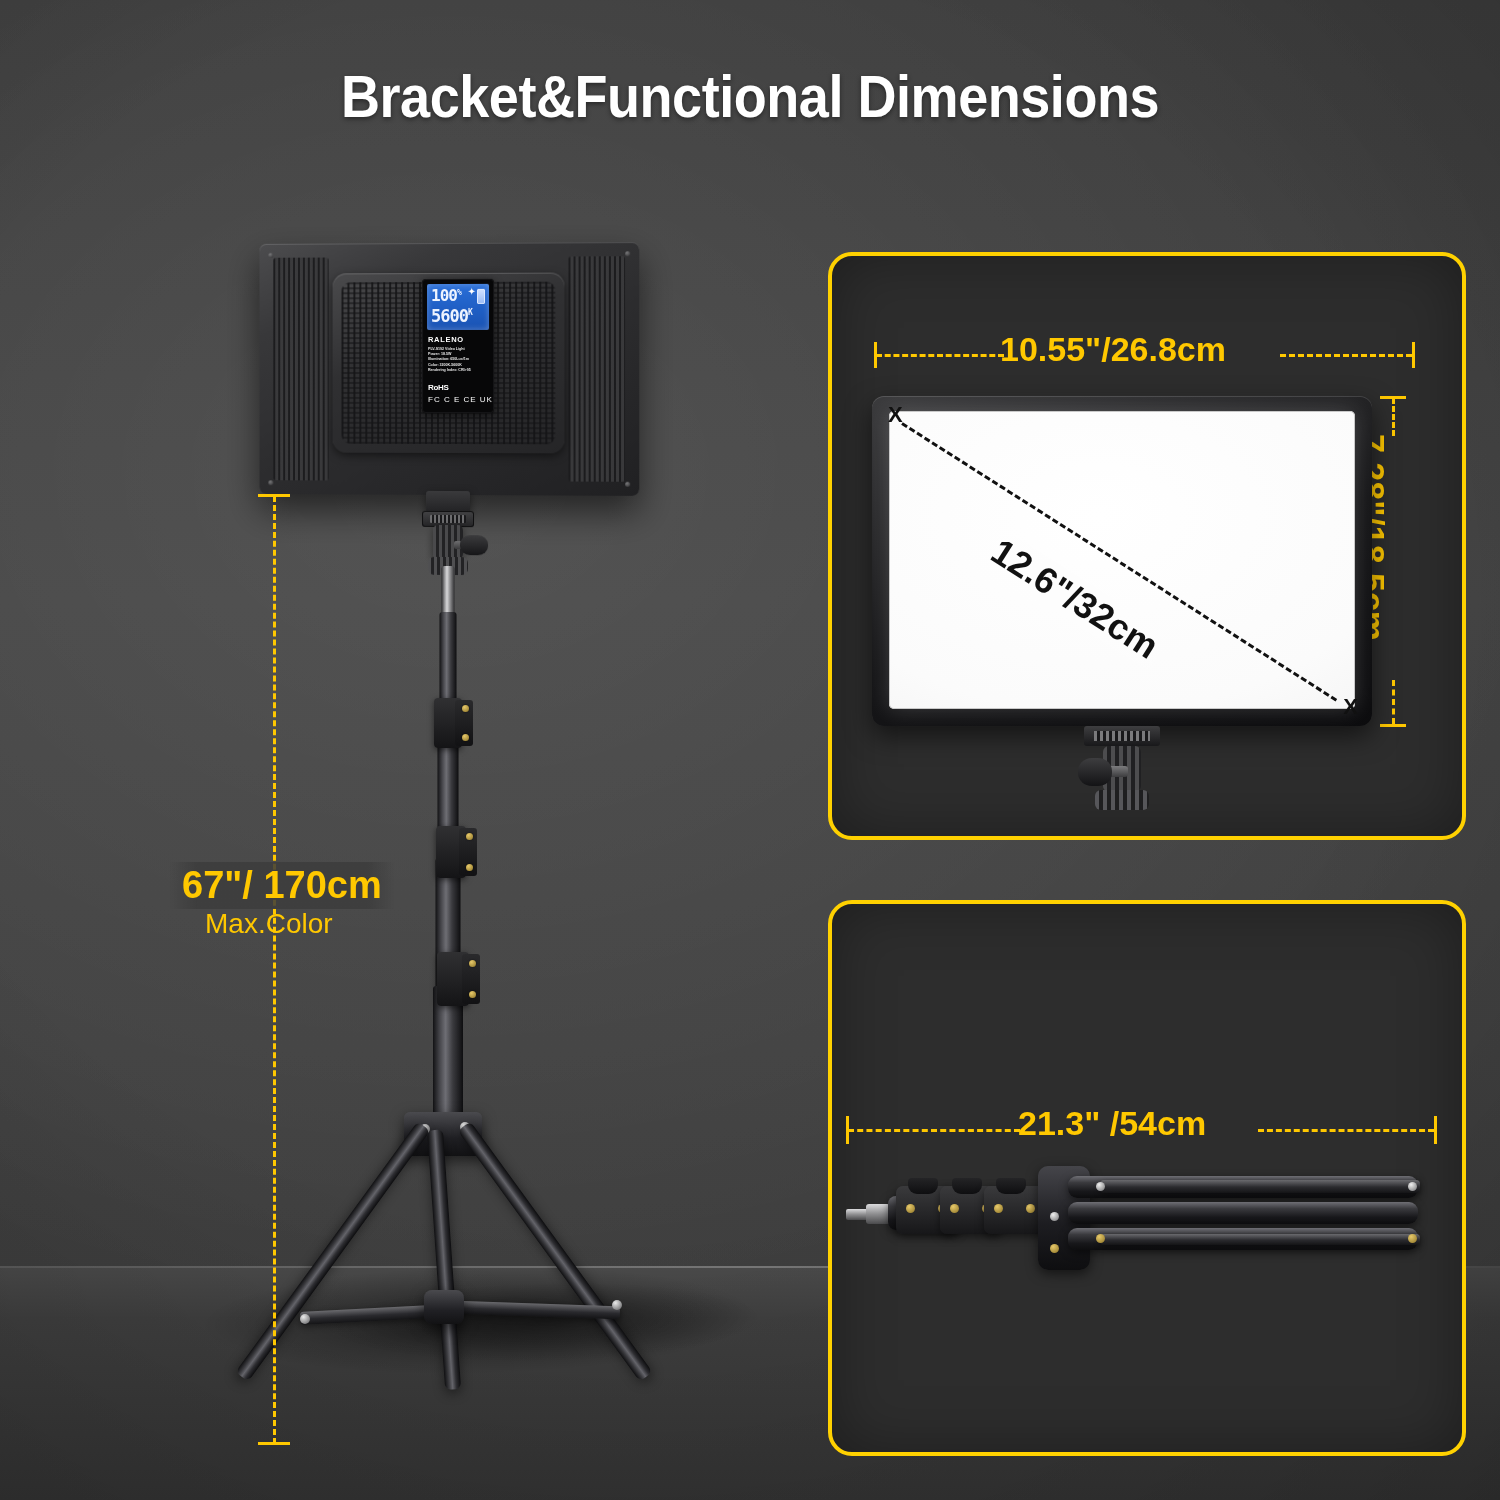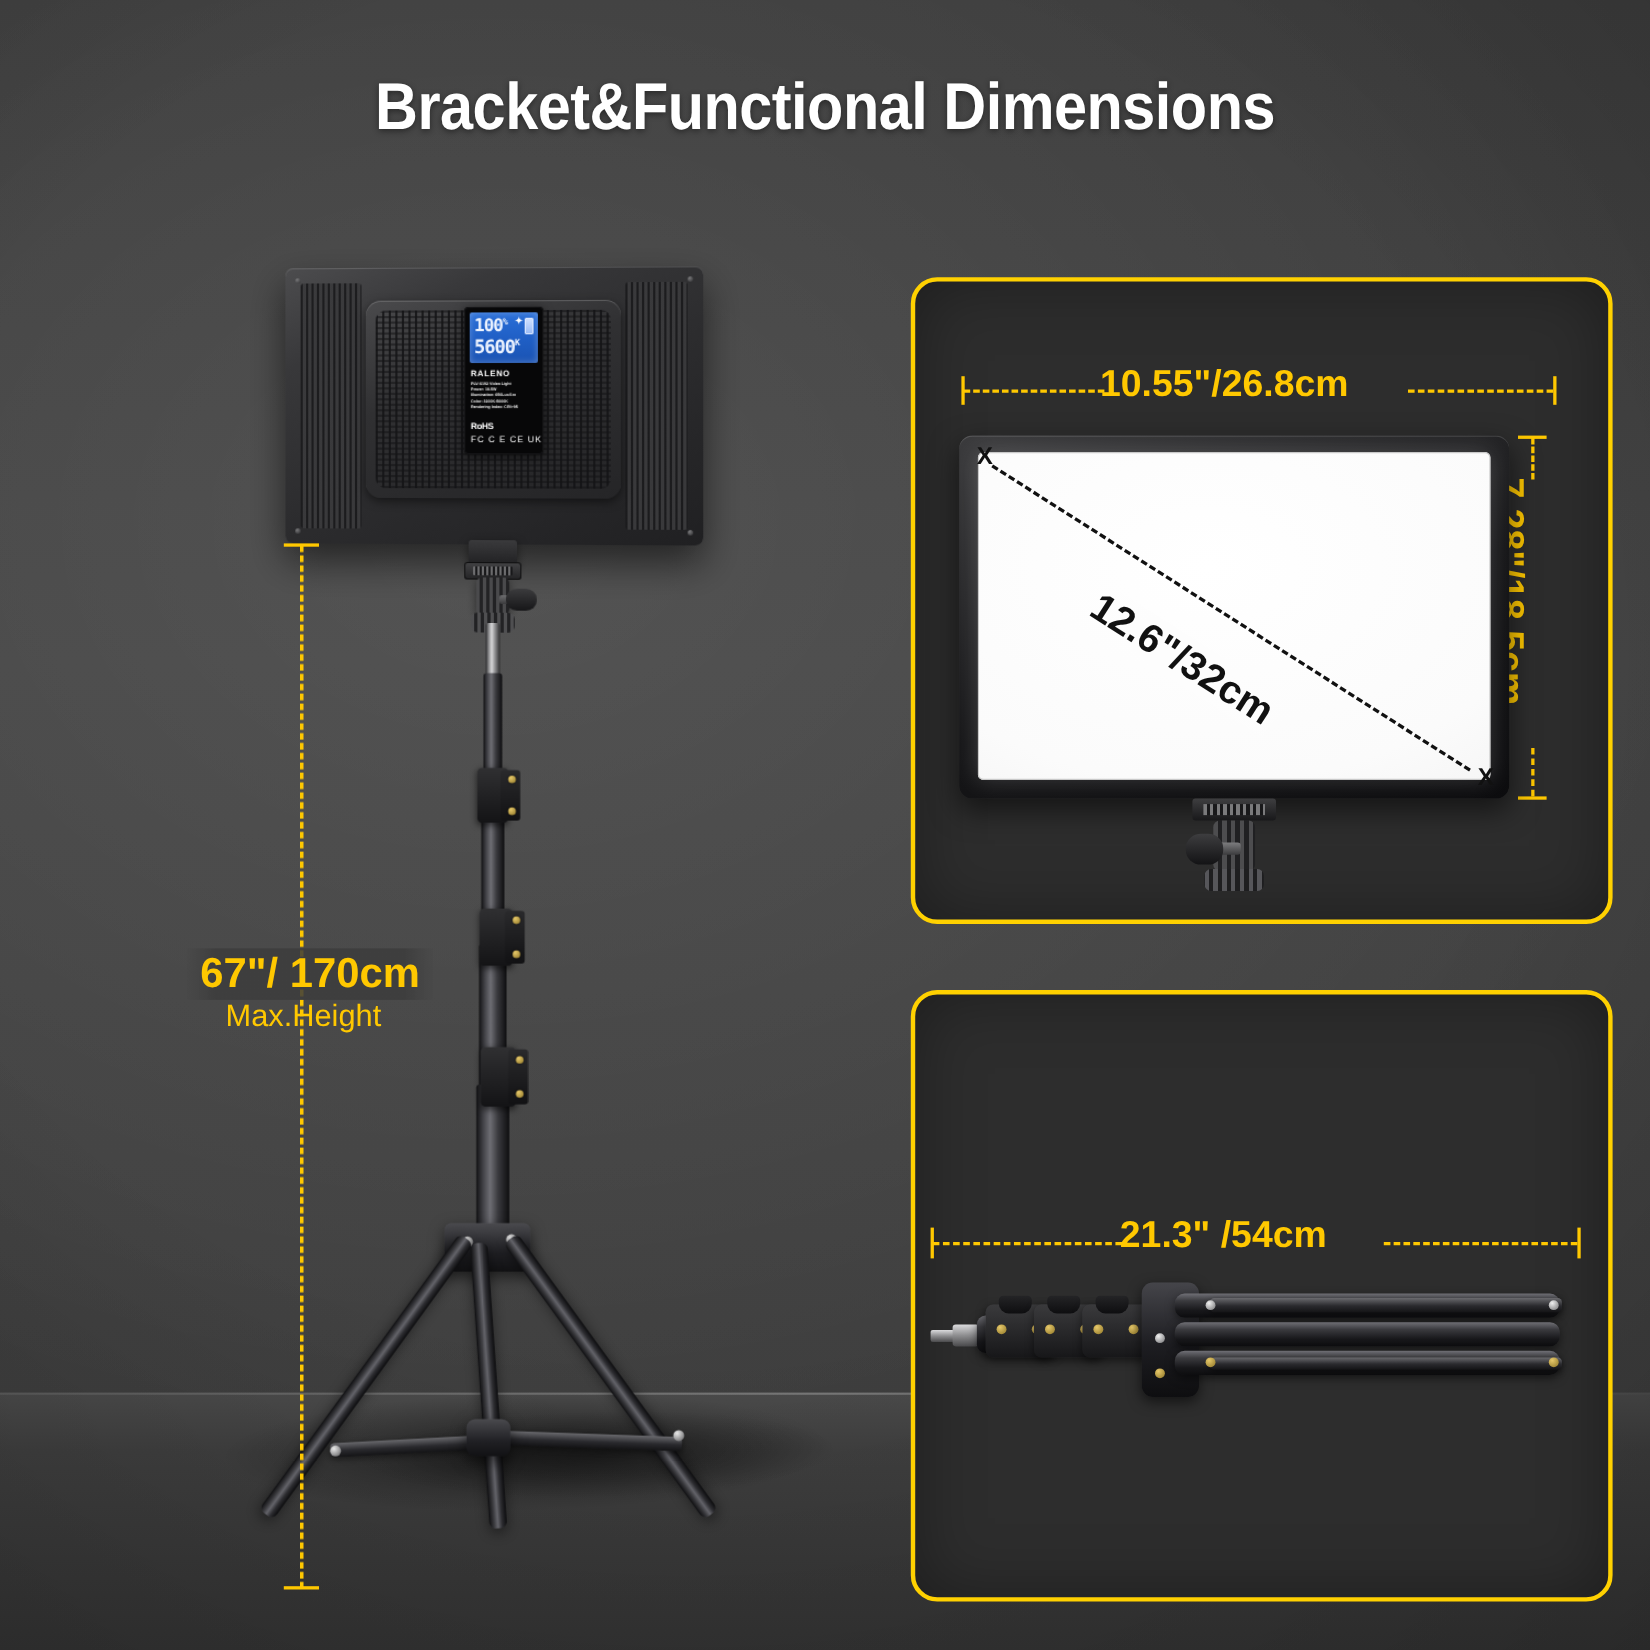--- a/index.html
+++ b/index.html
@@ -304,21 +304,21 @@
   <div class="pivot" style="left:300px;top:1314px;"></div>
   <div class="pivot" style="left:435px;top:1302px;"></div>
   <div class="pivot" style="left:612px;top:1300px;"></div>
   <div class="hub" style="left:424px;top:1290px;width:40px;height:34px;border-radius:8px;"></div>
 
   <div class="tick-h" style="left:258px;top:494px;width:32px;"></div>
   <div class="dash-v" style="left:273px;top:496px;height:948px;"></div>
   <div class="tick-h" style="left:258px;top:1442px;width:32px;"></div>
 
   <div class="dim-yellow" style="position:absolute;left:170px;top:862px;font-size:38px;background:linear-gradient(90deg,rgba(60,60,60,.0),rgba(60,60,60,.85) 12%,rgba(60,60,60,.85) 88%,rgba(60,60,60,0));padding:2px 12px;">67"/ 170cm</div>
-  <div class="dim-yellow" style="position:absolute;left:205px;top:908px;font-size:28px;font-weight:normal;">Max.Height</div>
+  <div class="dim-yellow" style="position:absolute;left:205px;top:908px;font-size:28px;font-weight:normal;">Max.Color</div>
 
   <div class="panel" id="panel-top">
 
     <div class="tick-v" style="left:42px;top:86px;height:26px;"></div>
     <div class="dash-h" style="left:44px;top:98px;width:128px;"></div>
     <div class="dim-yellow" style="position:absolute;left:168px;top:74px;font-size:34px;">10.55"/26.8cm</div>
     <div class="dash-h" style="left:448px;top:98px;width:132px;"></div>
     <div class="tick-v" style="left:580px;top:86px;height:26px;"></div>
 
     <div class="tick-h" style="left:548px;top:140px;width:26px;"></div>

